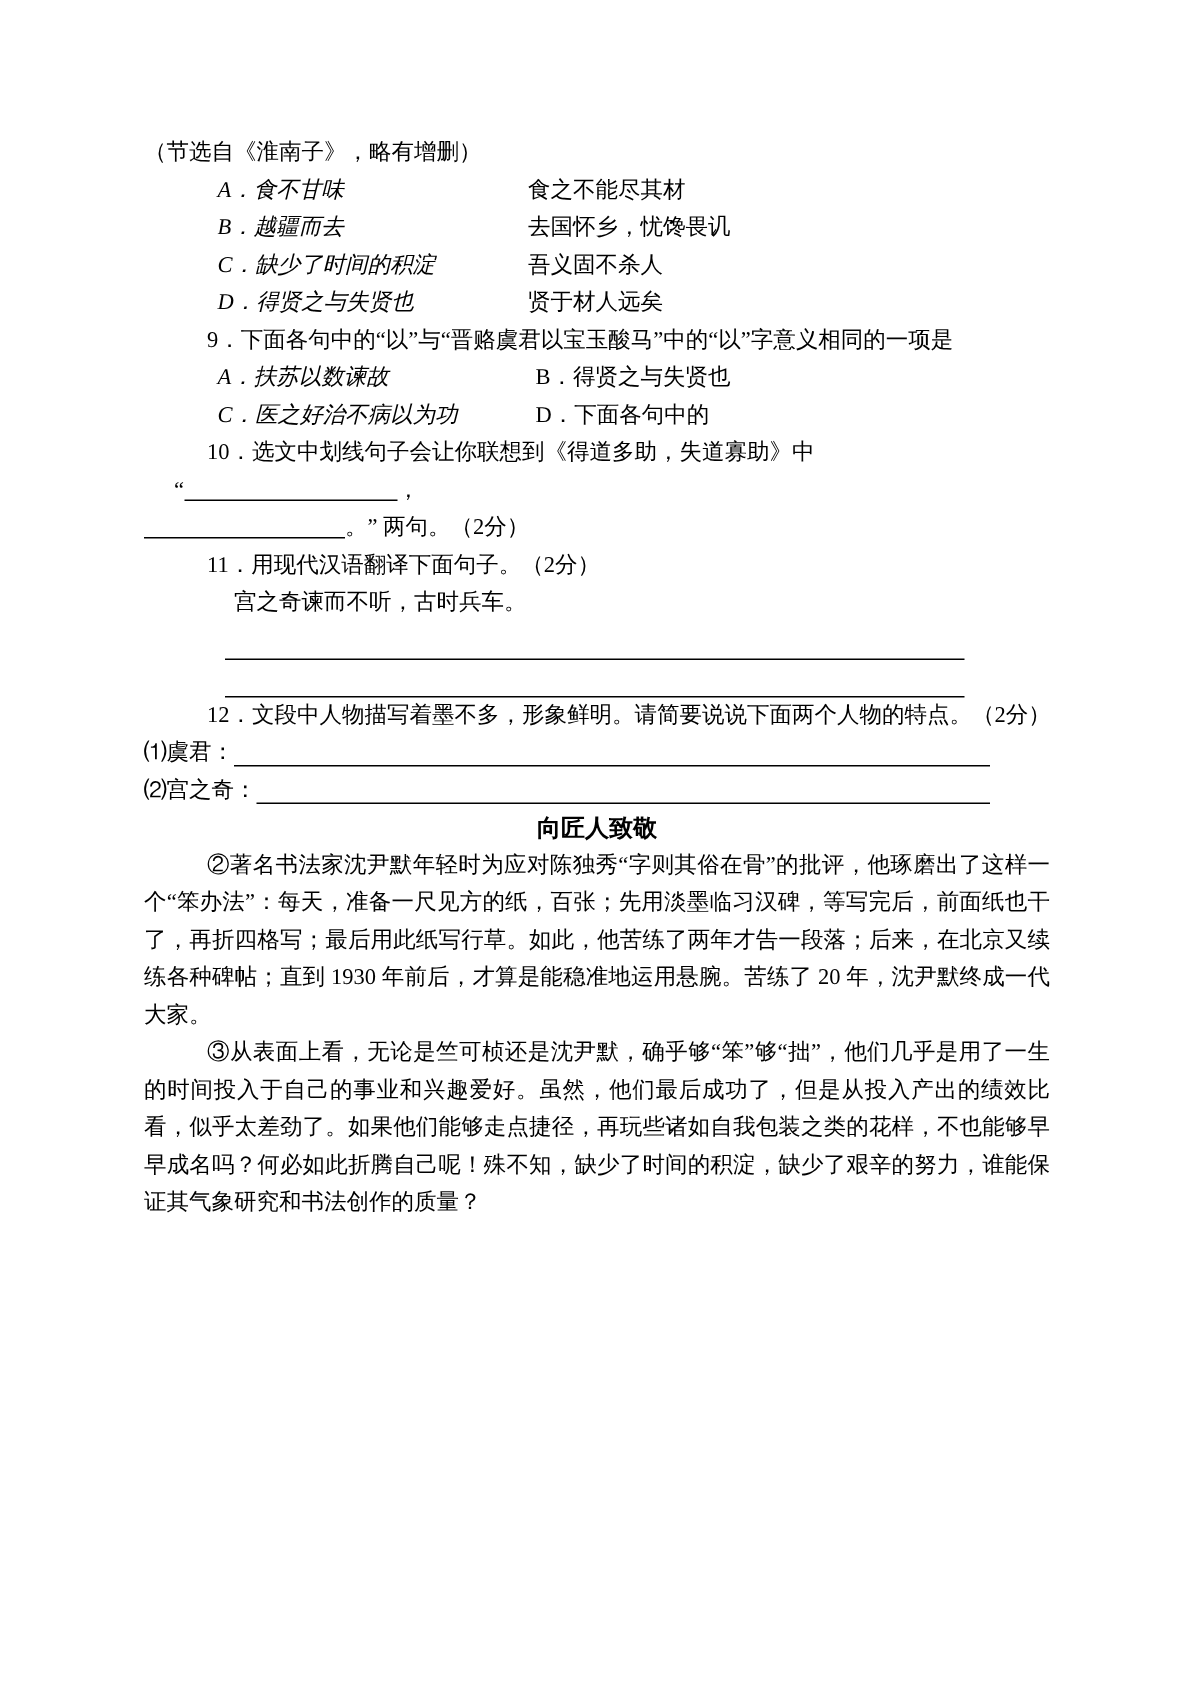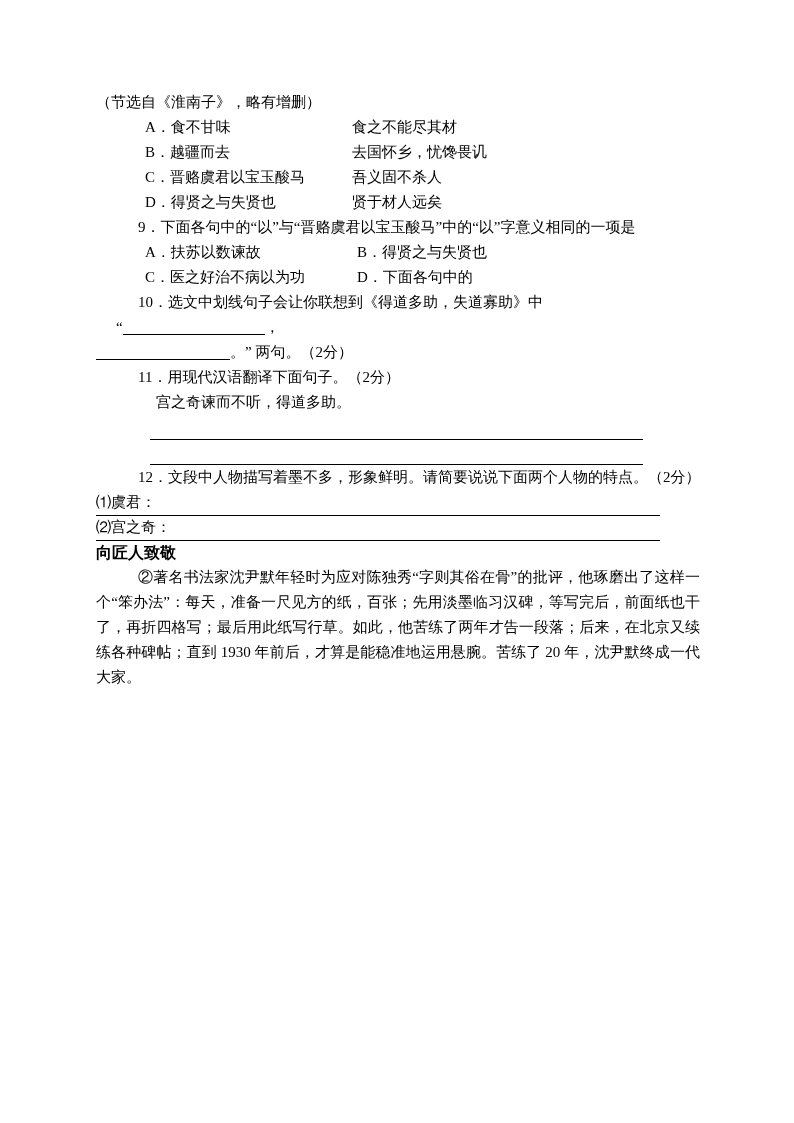--- a/index.html
+++ b/index.html
@@ -27,20 +27,21 @@
   .right-align { text-align: right; }
   .para {
     margin: 0;
     text-align: justify;
   }
   .indent { text-indent: 2.8em; }
   .opt-row { padding-left: 49px; white-space: nowrap; }
   .opt-row .col1 {
     display: inline-block;
     width: 207px;
+    font-style: italic;
   }
   .opt-row .col1.q9w { width: 212px; }
   .sentence-indent { padding-left: 60px; }
   .nowrap { white-space: nowrap; }
 
   
   .ublank {
     display: inline-block;
     border-bottom: 1px solid #000;
     height: 1em;
@@ -52,52 +53,52 @@
   .ans-line {
     box-sizing: border-box;
     height: 25px;
     margin-left: 54px;
     width: 493px;
     border-bottom: 1px solid #000;
   }
   .fill-row {
     display: flex;
     height: 25px;
-    flex-direction: column;
   }
   .fill-label { white-space: nowrap; }
   .fill-blank {
     flex: 1;
     border-bottom: 1px solid #000;
     margin-right: 40px;
     margin-bottom: 4px;
   }
   .center-title {
     margin: 0;
+    text-align: center;
     font-weight: bold;
     font-size: 16px;
   }
 </style>
 </head>
 <body>
 
 <div class="page">
 
   <p class="para right-align">（节选自《淮南子》，略有增删）</p>
 
 
 
   <div class="opt-row">
     <span class="col1">A．食不甘味</span><span>食之不能尽其材</span>
   </div>
   <div class="opt-row">
     <span class="col1">B．越疆而去</span><span>去国怀乡，忧馋畏讥</span>
   </div>
   <div class="opt-row">
-    <span class="col1">C．晋赂虞君以宝玉酸马</span><span>吾义固不杀人</span>
+    <span class="col1">C．缺少了时间的积淀</span><span>吾义固不杀人</span>
   </div>
   <div class="opt-row">
     <span class="col1">D．得贤之与失贤也</span><span>贤于材人远矣</span>
   </div>
 
   <p class="para indent nowrap">9．下面各句中的“以”与“晋赂虞君以宝玉酸马”中的“以”字意义相同的一项是</p>
 
   <div class="opt-row">
     <span class="col1 q9w">A．扶苏以数谏故</span><span>B．得贤之与失贤也</span>
   </div>
@@ -108,34 +109,35 @@
   <p class="para indent nowrap">10．选文中划线句子会让你联想到《得道多助，失道寡助》中</p>
 
   <div class="q10-row1">
     <span>“</span><span class="ublank w142"></span><span>，</span>
   </div>
   <div>
     <span class="ublank w134"></span><span>。” 两句。（2分）</span>
   </div>
 
   <p class="para indent">11．用现代汉语翻译下面句子。（2分）</p>
-  <p class="para sentence-indent">宫之奇谏而不听，得道多助。</p>
+  <p class="para sentence-indent">宫之奇谏而不听，古时兵车。</p>
 
   <div class="ans-line"></div>
   <div class="ans-line"></div>
 
   <p class="para indent nowrap">12．文段中人物描写着墨不多，形象鲜明。请简要说说下面两个人物的特点。（2分）</p>
 
   <div class="fill-row">
     <span class="fill-label">⑴虞君：</span>
     <span class="fill-blank"></span>
   </div>
   <div class="fill-row">
     <span class="fill-label">⑵宫之奇：</span>
     <span class="fill-blank"></span>
   </div>
 
 
   <h3 class="center-title">向匠人致敬</h3>
 
   <p class="para indent">②著名书法家沈尹默年轻时为应对陈独秀“字则其俗在骨”的批评，他琢磨出了这样一个“笨办法”：每天，准备一尺见方的纸，百张；先用淡墨临习汉碑，等写完后，前面纸也干了，再折四格写；最后用此纸写行草。如此，他苦练了两年才告一段落；后来，在北京又续练各种碑帖；直到 1930 年前后，才算是能稳准地运用悬腕。苦练了 20 年，沈尹默终成一代大家。</p>
+  <p class="para indent">③从表面上看，无论是竺可桢还是沈尹默，确乎够“笨”够“拙”，他们几乎是用了一生的时间投入于自己的事业和兴趣爱好。虽然，他们最后成功了，但是从投入产出的绩效比看，似乎太差劲了。如果他们能够走点捷径，再玩些诸如自我包装之类的花样，不也能够早早成名吗？何必如此折腾自己呢！殊不知，缺少了时间的积淀，缺少了艰辛的努力，谁能保证其气象研究和书法创作的质量？</p>
 
 </div>
 
 </body></html>

